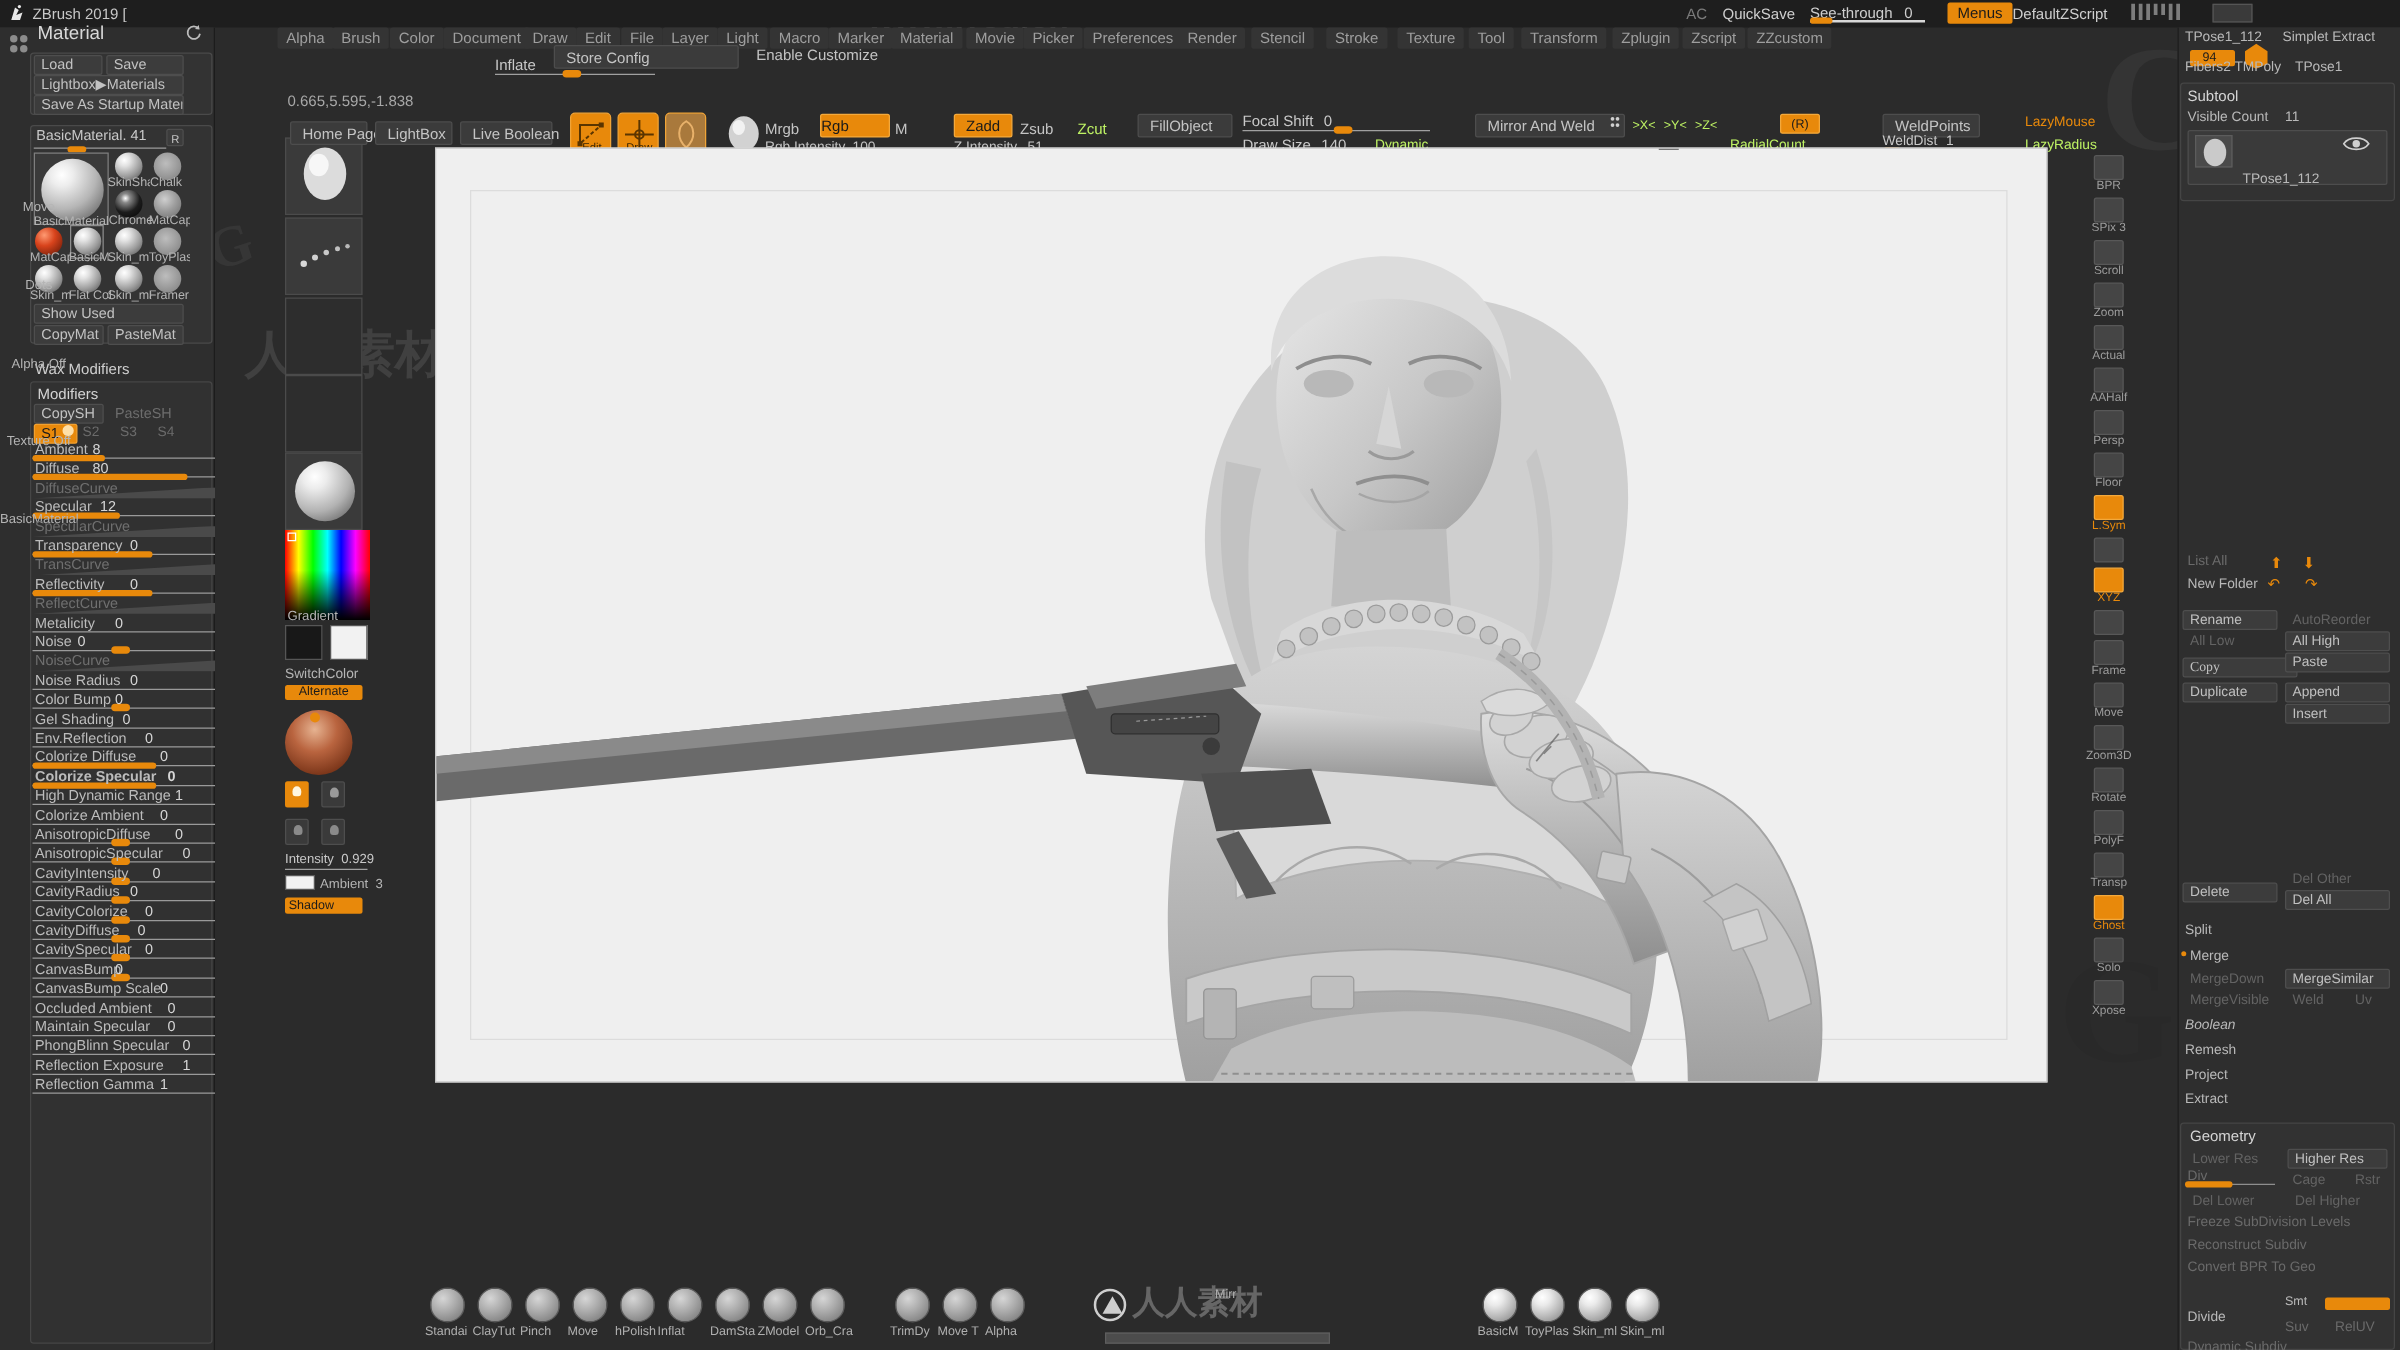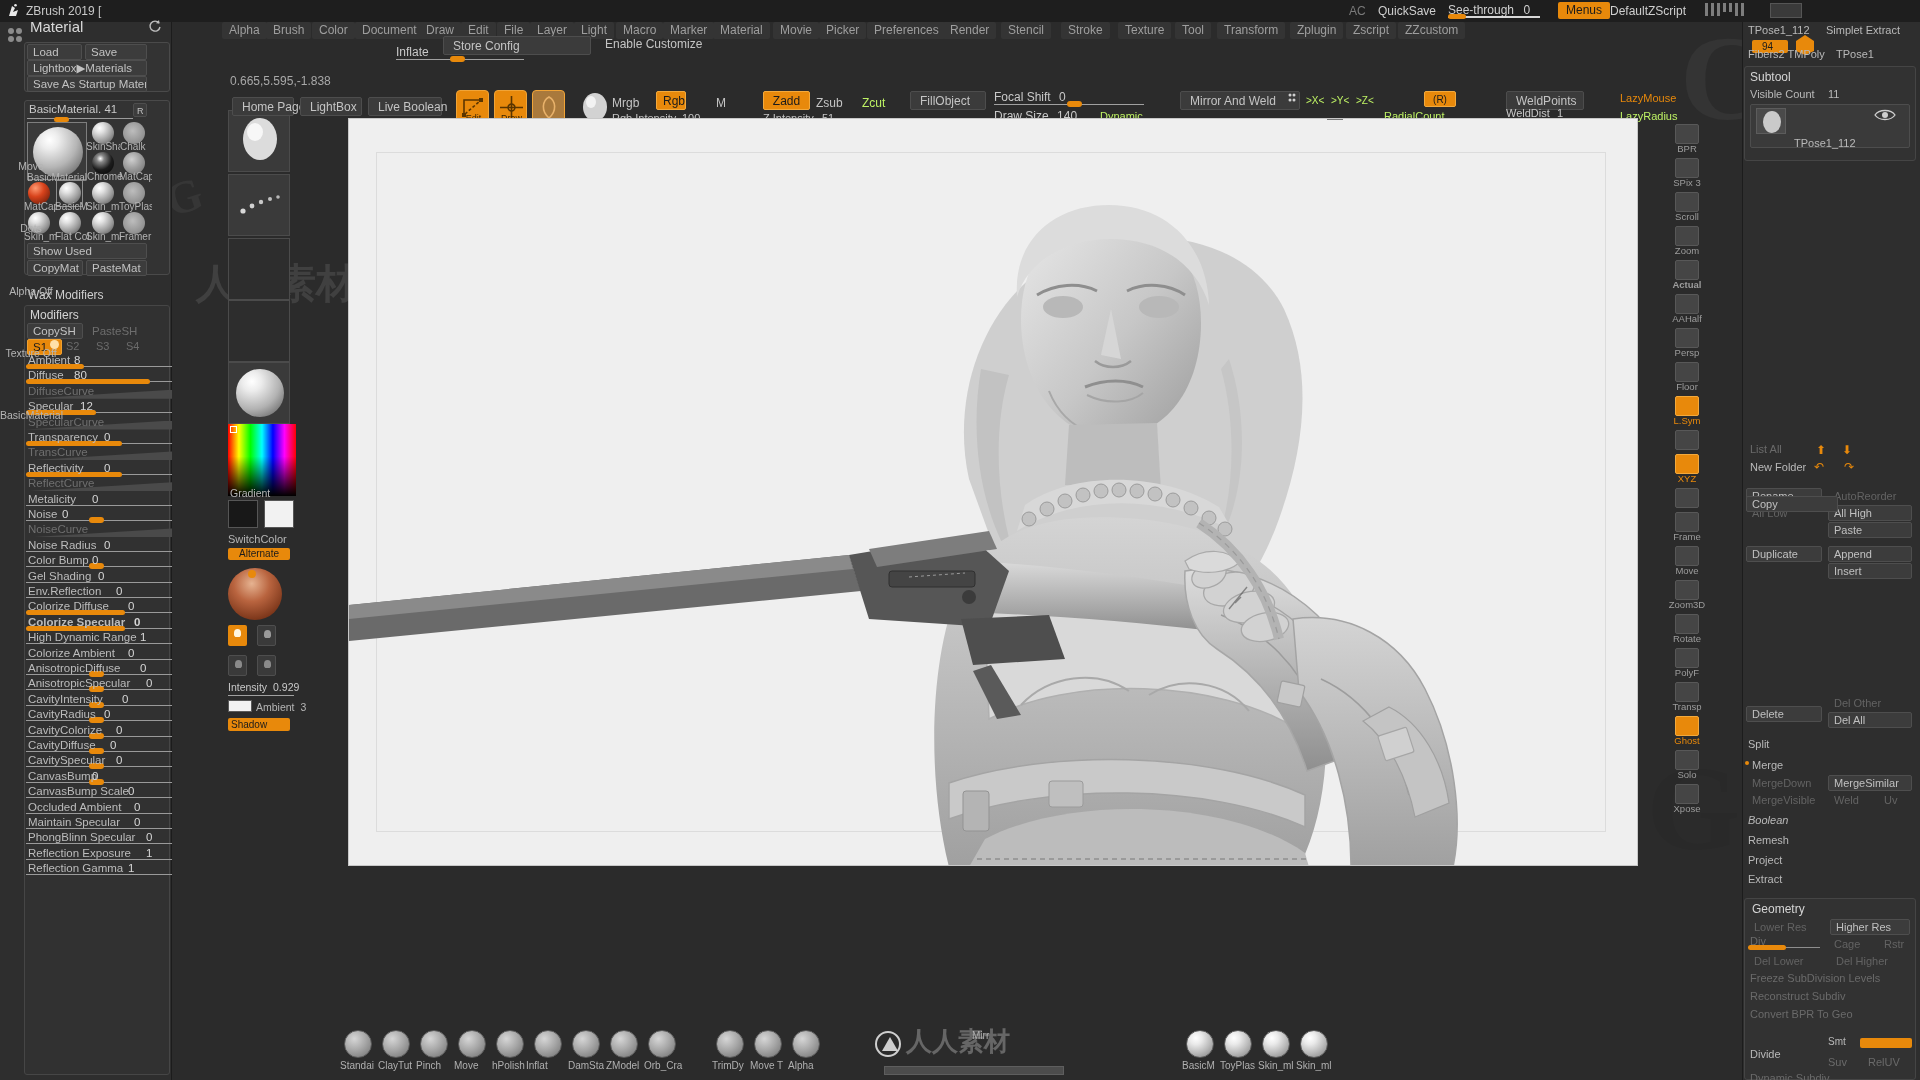--- a/index.html
+++ b/index.html
@@ -581,21 +581,21 @@
   </svg>
 </div>
 <div class="abs" style="left:578px; top:90px; width:34px; height:34px;">
   <svg viewBox="0 0 34 34" style="width:34px;height:34px;">
     <ellipse cx="17" cy="17" rx="12" ry="14" fill="#d2d2d2"></ellipse>
     <ellipse cx="13" cy="12" rx="5" ry="6" fill="#f2f2f2"></ellipse>
   </svg>
 </div>
 
 <div class="abs plain" style="left:612px; top:96px;">Mrgb</div>
-<div class="tb2 on" style="left:656px; top:91px; width:30px; text-align:right; padding:0;">Rgb</div>
+<div class="tb2 on" style="left:656px; top:91px; width:56px; text-align:left; padding:0;">Rgb</div>
 <div class="abs plain" style="left:716px; top:96px;">M</div>
 <div class="abs plain" style="left:612px; top:112px; font-size:11px;">Rgb Intensity</div>
 <div class="abs plain" style="left:682px; top:112px; font-size:11px;">100</div>
 <div class="abs" style="left:612px; top:124px; width:96px; height:1px; background:#8b8b8b;"></div>
 <div class="abs" style="left:696px; top:122px; width:14px; height:5px; background:#e8890b; border-radius:3px;"></div>
 
 <div class="tb2 on" style="left:763px; top:91px; width:47px; text-align:center; padding:0;">Zadd</div>
 <div class="abs plain" style="left:816px; top:96px;">Zsub</div>
 <div class="abs plain dim" style="left:862px; top:96px;">Zcut</div>
 <div class="abs plain" style="left:763px; top:112px; font-size:11px;">Z Intensity</div>
@@ -787,21 +787,21 @@
       <div class="rr-lbl">SPix 3</div>
     </div>
     <div class="rr-item" style="top: 74px;">
       <div class="rr-ico"></div>
       <div class="rr-lbl">Scroll</div>
     </div>
     <div class="rr-item" style="top: 108px;">
       <div class="rr-ico"></div>
       <div class="rr-lbl">Zoom</div>
     </div>
-    <div class="rr-item" style="top: 142px; font-weight: bold;">
+    <div class="rr-item" style="top: 142px;">
       <div class="rr-ico"></div>
       <div class="rr-lbl">Actual</div>
     </div>
     <div class="rr-item" style="top: 176px;">
       <div class="rr-ico"></div>
       <div class="rr-lbl">AAHalf</div>
     </div>
     <div class="rr-item" style="top: 210px;">
       <div class="rr-ico"></div>
       <div class="rr-lbl">Persp</div>
@@ -899,21 +899,21 @@
 <div class="abs" style="left:1816px; top:443px; color:#e8890b; font-size:12px;">⬆</div>
 <div class="abs" style="left:1842px; top:443px; color:#e8890b; font-size:12px;">⬇</div>
 <div class="plabel" style="left:1750px; top:461px;">New Folder</div>
 <div class="abs" style="left:1814px; top:460px; color:#e8890b; font-size:12px;">↶</div>
 <div class="abs" style="left:1844px; top:460px; color:#e8890b; font-size:12px;">↷</div>
 
 <div class="pbtn" style="left:1746px; top:488px; width:76px;">Rename</div>
 <div class="pbtn dim" style="left:1828px; top:488px; width:84px; border-color:transparent; background:transparent;">AutoReorder</div>
 <div class="pbtn dim" style="left:1746px; top:505px; width:76px; background:transparent; border-color:transparent;">All Low</div>
 <div class="pbtn" style="left:1828px; top:505px; width:84px;">All High</div>
-<div class="pbtn" style="left:1746px; top:496px; width:92px;">Copy</div>
+<div class="pbtn" style="left:1746px; top:526px; width:92px;font-family:Liberation Serif, serif;">Copy</div>
 <div class="pbtn" style="left:1828px; top:522px; width:84px;">Paste</div>
 <div class="pbtn" style="left:1746px; top:546px; width:76px;">Duplicate</div>
 <div class="pbtn" style="left:1828px; top:546px; width:84px;">Append</div>
 <div class="pbtn" style="left:1828px; top:563px; width:84px;">Insert</div>
 <div class="pbtn" style="left:1746px; top:706px; width:76px; top:706px;">Delete</div>
 <div class="pbtn dim" style="left:1828px; top:695px; width:84px; background:transparent; border-color:transparent;">Del Other</div>
 <div class="pbtn" style="left:1828px; top:712px; width:84px;">Del All</div>
 
 <div class="plabel" style="left:1748px; top:738px;">Split</div>
 <div class="plabel" style="left:1752px; top:759px;">Merge</div>

